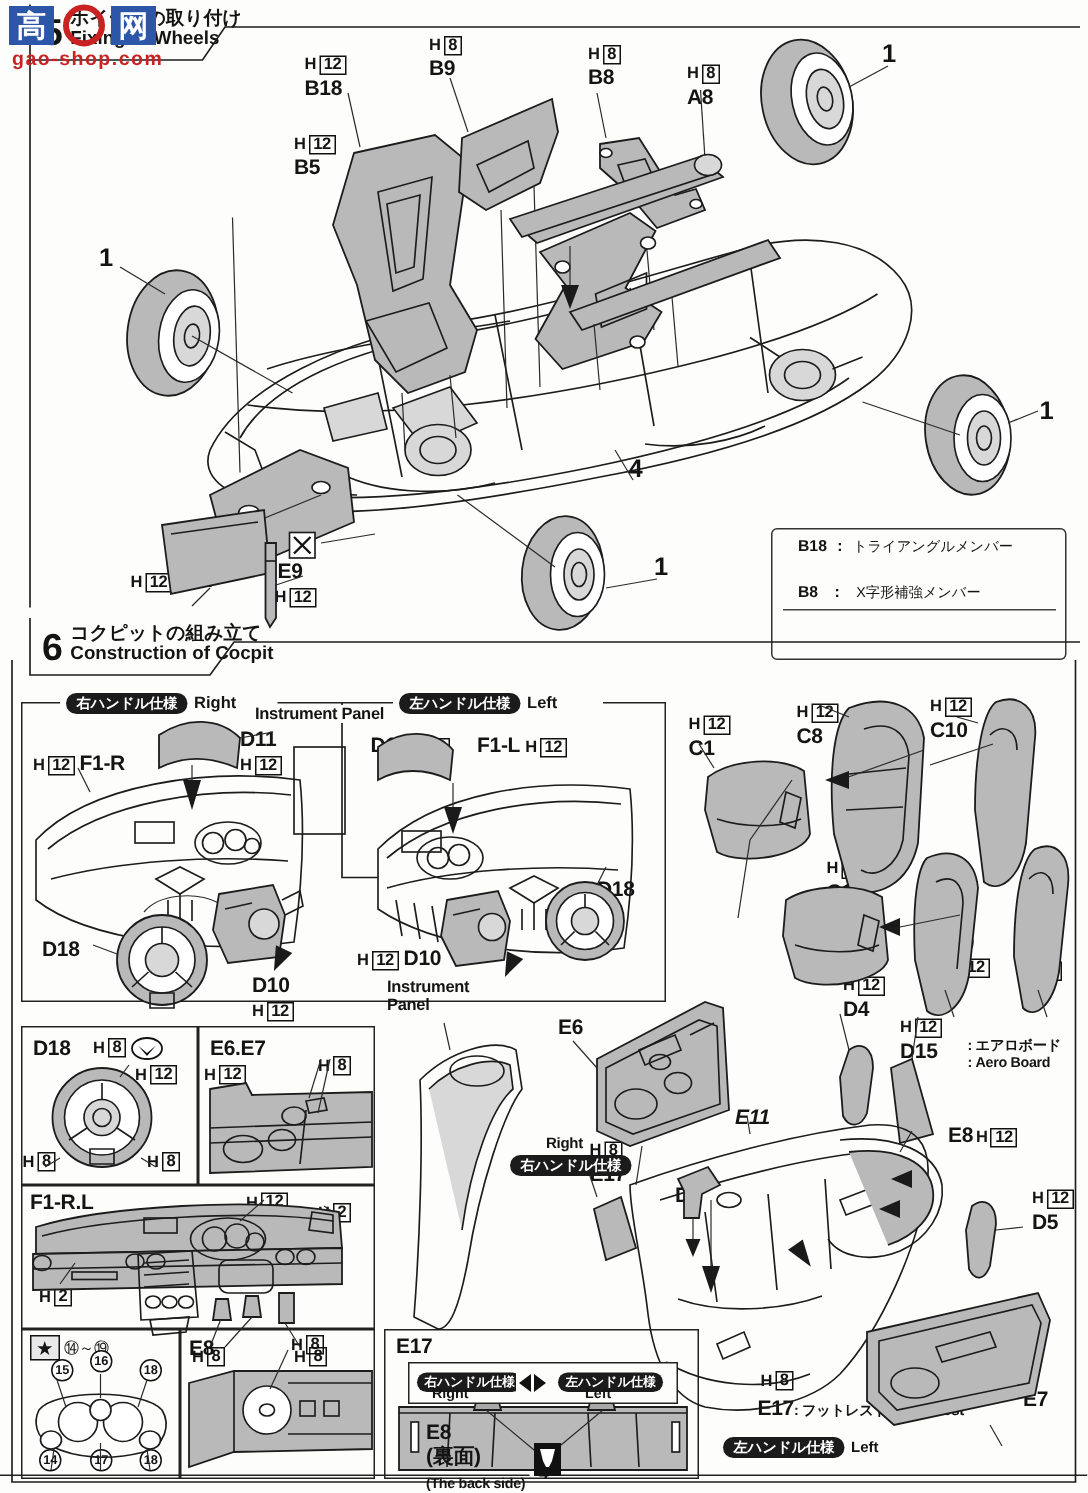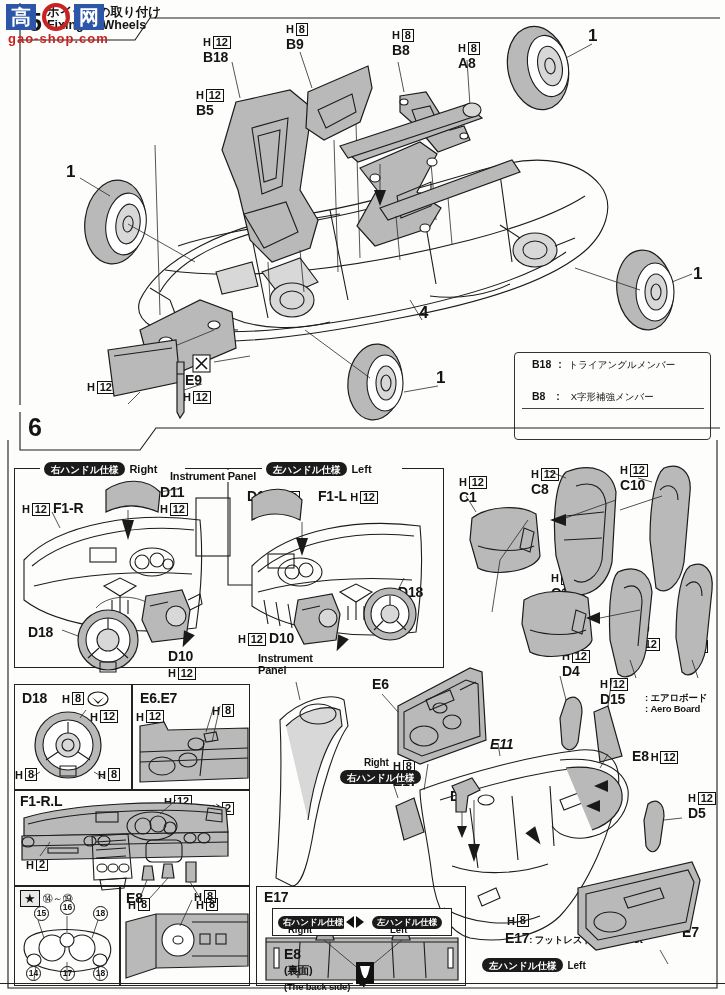--- a/index.html
+++ b/index.html
@@ -316,20 +316,24 @@
         <span>B8</span>
         <span style="margin:0 8px">:</span>
         <span class="jp">X字形補強メンバー</span>
       </div>
       <div class="ip-sep"></div>
     </div>
   </div>
 
   <div class="step-head" style="left:28px; top:416px;">
     <span class="stepnum">6</span>
+    <div style="margin-bottom:1px;">
+      <div class="step-jp">コクピットの組み立て</div>
+      <div class="step-en">Construction of Cocpit</div>
+    </div>
   </div>
   <svg width="725" height="995" style="z-index:1">
     <path class="nofill" d="M20,412 L20,450 L140,450 L156,428 L720,428"></path>
   </svg>
 
   <div class="box" style="left:14px; top:468px; width:430px; height:200px;"></div>
 
   <svg width="725" height="995" style="z-index:3">
     <path class="nofill" d="M228,468 L228,585 L252,585"></path>
     <path class="nofill" d="M196,496 L196,560 L232,560 L232,496 Z" opacity="0"></path>
@@ -872,21 +876,21 @@
     <rect x="274" y="948" width="5" height="20" class="white"></rect>
     <rect x="448" y="948" width="5" height="20" class="white"></rect>
     <path class="fillgray2" d="M318,932 L332,932 L334,940 L316,940 Z"></path>
     <path class="fillgray2" d="M394,932 L408,932 L410,940 L392,940 Z"></path>
     <path class="thin" d="M324,940 L360,970 M402,940 L366,970"></path>
     <rect x="356" y="962" width="18" height="22" fill="#111"></rect>
     <path d="M360,966 L370,966 L368,974 L366,978 L364,978 L362,974 Z" fill="#fff"></path>
   </svg>
   <div class="lbl" style="left:284px; top:946px; font-size:13px; z-index:8;">
     <span style="font-size:14px">E8</span><br>
-    <span style="font-size:11px">(裏面)</span><br>
+    <span style="font-size:14px">(裏面)</span><br>
     <span style="font-size:9.5px">(The back side)</span>
   </div>
 
   <svg width="725" height="995" style="z-index:1">
     <path class="nofill" d="M8,440 L8,988 L717,988 L717,440"></path>
   </svg>
 
   <div id="footer">
     <div class="rule"></div>
     <div class="pg">4</div>

